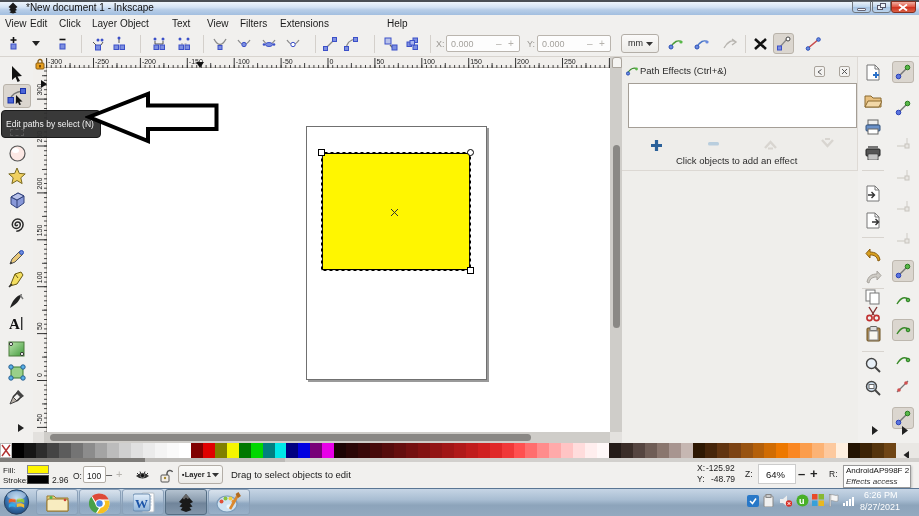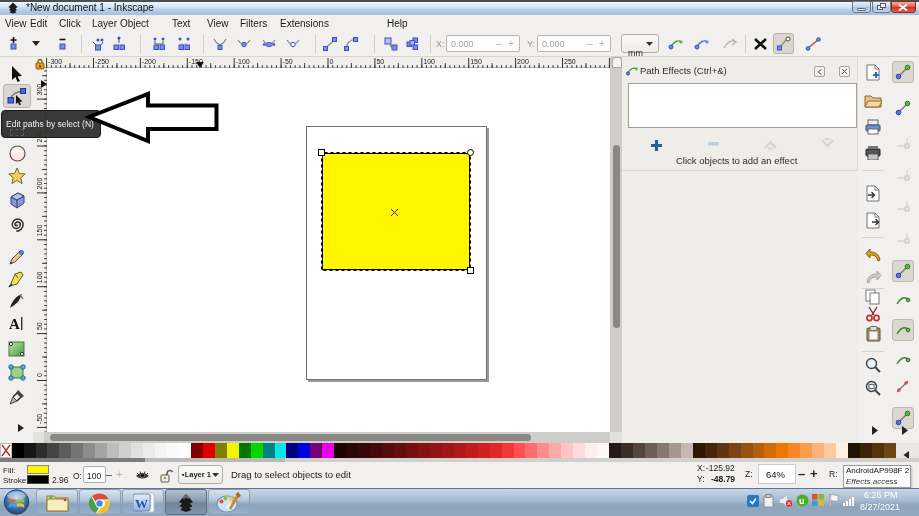--- a/index.html
+++ b/index.html
@@ -116,21 +116,21 @@
 <div style="position:absolute;left:451px;top:39px;font-size:9px;line-height:11px;color:#a5a29d;white-space:nowrap;">0.000</div>
 <div style="position:absolute;left:496px;top:38px;font-size:10px;line-height:12px;color:#b5b2ad;white-space:nowrap;">–</div>
 <div style="position:absolute;left:508px;top:38px;font-size:10px;line-height:12px;color:#b5b2ad;white-space:nowrap;">+</div>
 <div style="position:absolute;left:510px;top:36px;width:1px;height:15px;"></div>
 <div style="position:absolute;left:527px;top:39px;font-size:9px;line-height:11px;color:#9a9792;white-space:nowrap;">Y:</div>
 <div style="position:absolute;left:537px;top:35px;width:74px;height:17px;background:#fdfdfd;border:1px solid #bab5ae;border-radius:2px;"></div>
 <div style="position:absolute;left:542px;top:39px;font-size:9px;line-height:11px;color:#a5a29d;white-space:nowrap;">0.000</div>
 <div style="position:absolute;left:587px;top:38px;font-size:10px;line-height:12px;color:#b5b2ad;white-space:nowrap;">–</div>
 <div style="position:absolute;left:599px;top:38px;font-size:10px;line-height:12px;color:#b5b2ad;white-space:nowrap;">+</div>
 <div style="position:absolute;left:621px;top:34px;width:38px;height:19px;background:linear-gradient(#fbfaf9,#ecebe8);border:1px solid #b3aea7;border-radius:3px;"></div>
-<div style="position:absolute;left:628px;top:48px;font-size:9px;line-height:11px;color:#2a2a2a;white-space:nowrap;">mm</div>
+<div style="position:absolute;left:628px;top:38px;font-size:9px;line-height:11px;color:#2a2a2a;white-space:nowrap;">mm</div>
 <svg style="position:absolute;left:646px;top:42px;" width="8" height="5" viewBox="0 0 8 5">
     <path d="M0 0 h7 l-3.5 4 z" fill="#333"></path>
   </svg>
 <svg style="position:absolute;left:668px;top:36px;" width="16" height="16" viewBox="0 0 16 16">
     <path d="M2 12 Q8 2 14 6" stroke="#4a9a3a" fill="none" stroke-width="1.4"></path>
     <circle cx="3" cy="11" r="2" fill="#6a8ae0" stroke="#2c50b8"></circle>
     <circle cx="13" cy="6" r="1.6" fill="#58b848"></circle>
   </svg>
 <svg style="position:absolute;left:694px;top:36px;" width="16" height="16" viewBox="0 0 16 16">
     <path d="M2 12 Q8 2 14 6" stroke="#4a76c8" fill="none" stroke-width="1.4"></path>
@@ -790,21 +790,21 @@
   </svg>
 <div style="position:absolute;left:178px;top:465px;width:45px;height:19px;background:linear-gradient(#fafaf8,#ecebe8);border:1px solid #b3aea7;border-radius:3px;"></div>
 <div style="position:absolute;left:182px;top:470px;font-size:7.5px;line-height:9.5px;color:#222;white-space:nowrap;font-weight:bold;"><b>▪Layer 1</b></div>
 <svg style="position:absolute;left:212px;top:473px;" width="8" height="5" viewBox="0 0 8 5">
     <path d="M0 0 h7 l-3.5 4 z" fill="#333"></path>
   </svg>
 <div style="position:absolute;left:231px;top:469px;font-size:9.5px;line-height:11.5px;color:#1a1a1a;white-space:nowrap;">Drag to select objects to edit</div>
 <div style="position:absolute;left:697px;top:463px;font-size:8.5px;line-height:10.5px;color:#222;white-space:nowrap;">X:</div>
 <div style="position:absolute;left:706px;top:463px;font-size:8.5px;line-height:10.5px;color:#222;white-space:nowrap;">-125.92</div>
 <div style="position:absolute;left:697px;top:474px;font-size:8.5px;line-height:10.5px;color:#222;white-space:nowrap;">Y:</div>
-<div style="position:absolute;left:711px;top:474px;font-size:8.5px;line-height:10.5px;color:#222;white-space:nowrap;font-weight:bold;">-48.79</div>
+<div style="position:absolute;left:711px;top:474px;font-size:8.5px;line-height:10.5px;color:#222;white-space:nowrap;">-48.79</div>
 <div style="position:absolute;left:745px;top:469px;font-size:8.5px;line-height:10.5px;color:#222;white-space:nowrap;">Z:</div>
 <div style="position:absolute;left:758px;top:464px;width:38px;height:20px;background:#fff;border:1px solid #ccc;"></div>
 <div style="position:absolute;left:766px;top:469px;font-size:9.5px;line-height:11.5px;color:#111;white-space:nowrap;">64%</div>
 <div style="position:absolute;left:798px;top:466px;font-size:13px;line-height:15px;color:#222;white-space:nowrap;font-weight:bold;">–</div>
 <div style="position:absolute;left:810px;top:466px;font-size:13px;line-height:15px;color:#222;white-space:nowrap;font-weight:bold;">+</div>
 <div style="position:absolute;left:829px;top:469px;font-size:8.5px;line-height:10.5px;color:#222;white-space:nowrap;">R:</div>
 <div style="position:absolute;left:843px;top:465px;width:68px;height:23px;background:#fefefe;border:1px solid #999;box-shadow:1px 1px 2px rgba(0,0,0,.2);"></div>
 <div style="position:absolute;left:846px;top:466px;font-size:8px;line-height:10px;color:#111;white-space:nowrap;">AndroidAP998F 2</div>
 <div style="position:absolute;left:846px;top:477px;font-size:8px;line-height:10px;color:#333;white-space:nowrap;font-style:italic;">Effects access</div>
 <div style="position:absolute;left:1px;top:110px;width:100px;height:28px;background:rgba(46,46,46,0.95);border-radius:4px;border:1px solid #1a1a1a;"></div>

